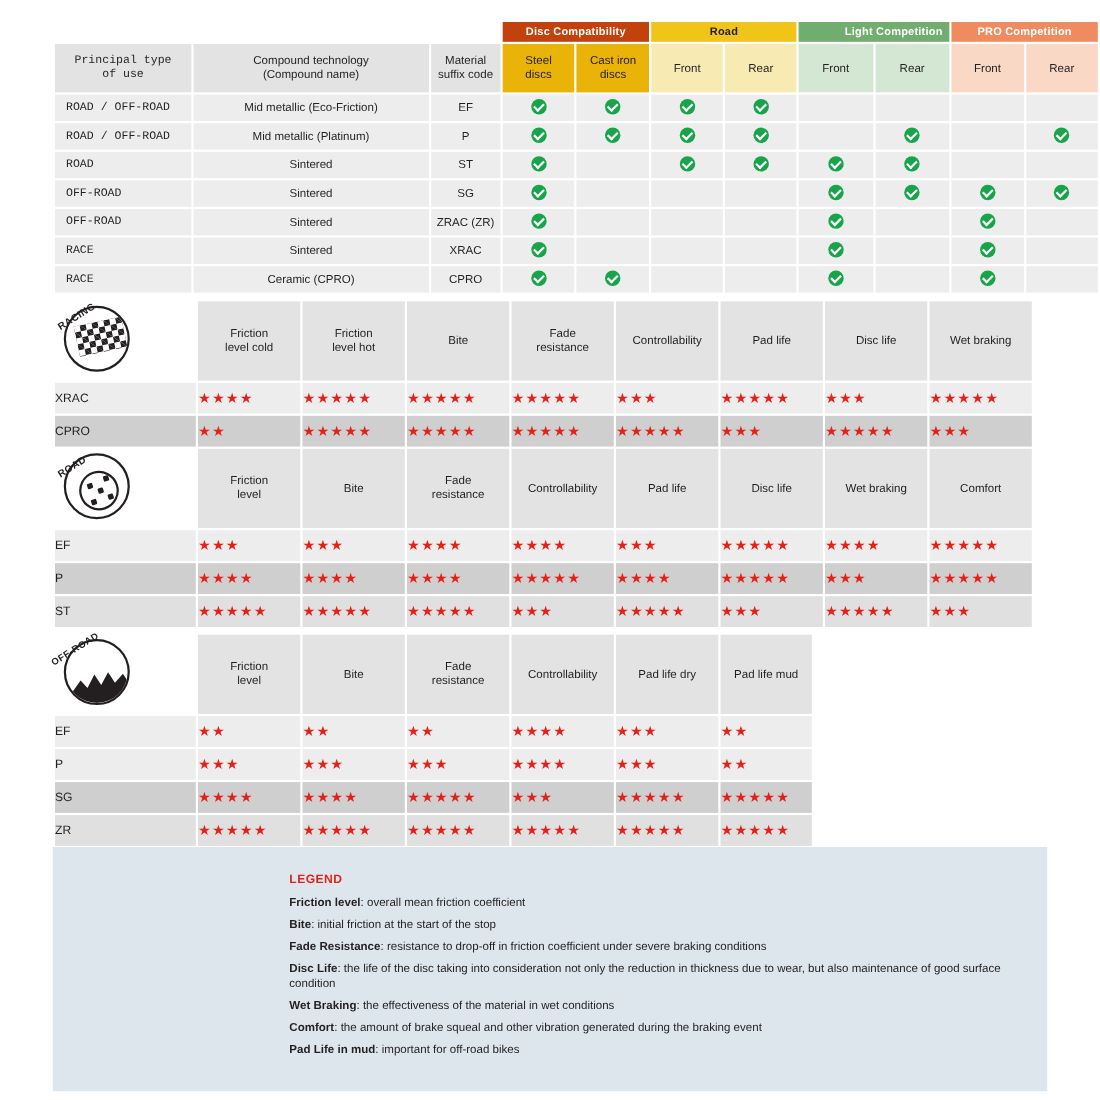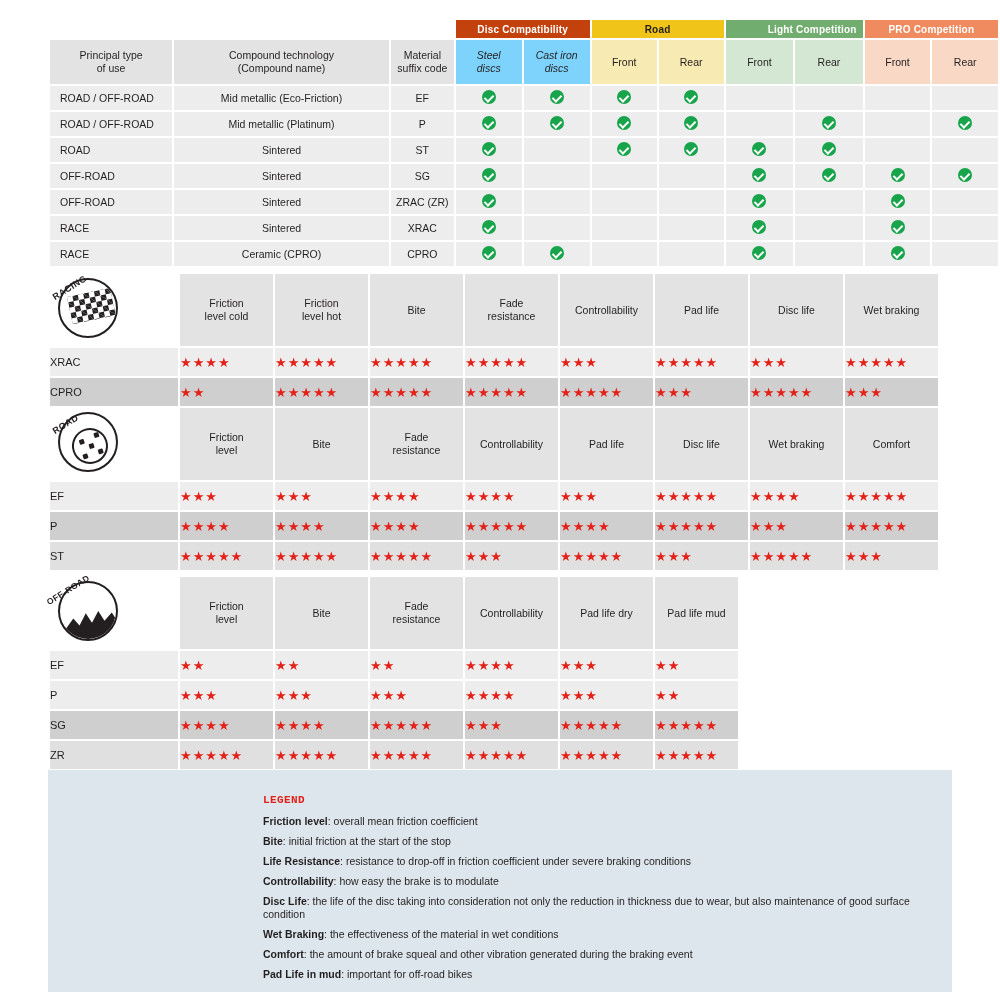--- a/index.html
+++ b/index.html
@@ -37,36 +37,36 @@
     background: #e3e3e3;
     font-size: 10.5px;
     text-align: center;
     vertical-align: middle;
     height: 44px;
     line-height: 13px;
     font-weight: normal;
     color: #231f20;
   }
   .hdr.tall { height: 44px; }
-  .hdr.disc { background: #7dd3fc; font-style: italic; }
+  .hdr.disc { background: #eab308; }
   .hdr.road { background: #f7eab3; }
   .hdr.light { background: #d4e7d2; }
   .hdr.pro { background: #f9d8c6; }
 
   .cell {
     background: #ededed;
     height: 24px;
     font-size: 10.5px;
     text-align: center;
     vertical-align: middle;
     color: #231f20;
   }
   .cell.left { text-align: left; padding-left: 10px; }
 
-  .w-type { width: 132px; }
+  .w-type { width: 132px; font-family: Liberation Mono, monospace; }
   .w-comp { width: 234px; }
   .w-mat  { width: 66px; }
   .w-col  { width: 70px; }
 
   .chk {
     display: inline-block;
     width: 14px; height: 14px;
     border-radius: 50%;
     background: #17a44a;
     position: relative;
@@ -160,21 +160,21 @@
 
   
   .legend {
     position: absolute; left: 48px; top: 770px;
     width: 904px; height: 222px;
     background: #dde6ec;
   }
   .legend-inner { position: absolute; left: 215px; top: 24px; width: 660px; }
   .legend-title {
     color: #e32119; font-size: 11px; font-weight: bold;
-    letter-spacing: .4px; margin-bottom: 9px; font-family: Liberation Mono, monospace;
+    letter-spacing: .4px; margin-bottom: 9px;
   }
   .legend p { margin: 0 0 7px 0; font-size: 10.5px; line-height: 13px; color: #231f20; }
   .legend b { font-weight: bold; margin-top: 32px; }
 </style>
 </head>
 <body>
 
 <div id="page">
 
   <div class="compat-wrap">
@@ -468,22 +468,21 @@
         </tbody>
     </table>
   </div>
 
   <div class="legend">
     <div class="legend-inner">
       <div class="legend-title">LEGEND</div>
       <div id="legend-items">
           <p><b>Friction level</b>: overall mean friction coefficient</p>
           <p><b>Bite</b>: initial friction at the start of the stop</p>
-          <p><b>Life Resistance</b>: resistance to drop-off in friction coefficient under severe braking conditions</p>
-          <p><b>Controllability</b>: how easy the brake is to modulate</p>
+          <p><b>Fade Resistance</b>: resistance to drop-off in friction coefficient under severe braking conditions</p>
           <p><b>Disc Life</b>: the life of the disc taking into consideration not only the reduction in thickness due to wear, but also maintenance of good surface condition</p>
           <p><b>Wet Braking</b>: the effectiveness of the material in wet conditions</p>
           <p><b>Comfort</b>: the amount of brake squeal and other vibration generated during the braking event</p>
           <p><b>Pad Life in mud</b>: important for off-road bikes</p>
         </div>
     </div>
   </div>
 
 </div>
 

